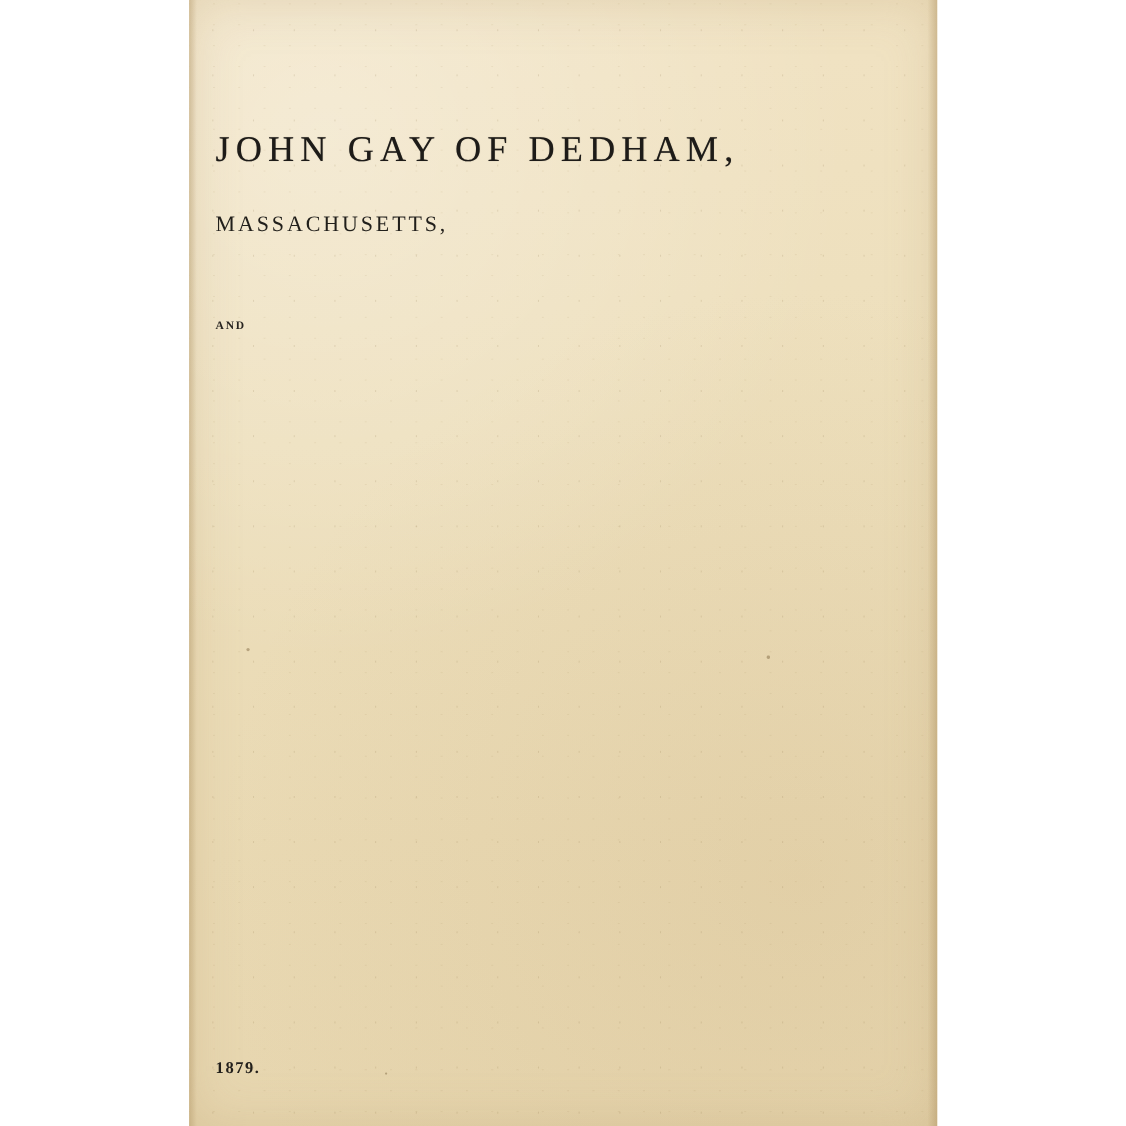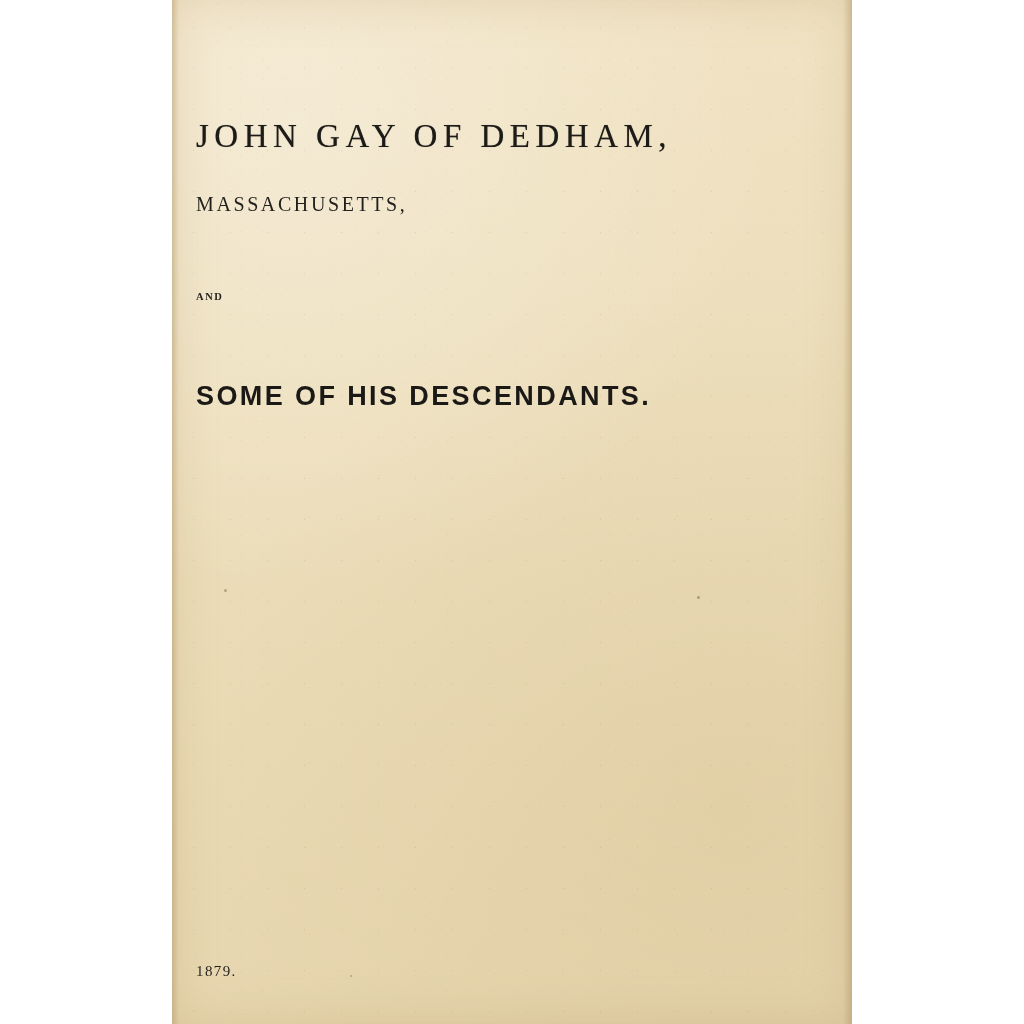--- a/index.html
+++ b/index.html
@@ -97,21 +97,21 @@
     font-size: 27px;
     letter-spacing: 2.4px;
     font-weight: 700;
     color: #1b1916;
   }
   #year {
     top: 963px;
     font-family: "Liberation Serif", serif;
     font-size: 15px;
     letter-spacing: 1.4px;
-    font-weight: 400;
+    font-weight: 700;
     color: #221f1b;
   }
 
   
   .speck {
     position: absolute;
     background: rgba(120,96,58,0.45);
     border-radius: 50%;
   }
 </style>
@@ -128,18 +128,17 @@
     <div class="speck" style="left:52px; top:589px; width:3px; height:3px;"></div>
     <div class="speck" style="left:525px; top:596px; width:2.5px; height:2.5px;"></div>
     <div class="speck" style="left:178px; top:975px; width:2px; height:2px;"></div>
 
     <div class="text-block" id="title-main">JOHN GAY OF DEDHAM,</div>
 
     <div class="text-block" id="conjunction">AND</div>
 
     <div class="text-block" id="subtitle-state">MASSACHUSETTS,</div>
 
-    <div class="text-block" id="title-second">SOME OF HIS DESCENDANTS.</div>
 
     <div class="text-block" id="year">1879.</div>
 
   </div>
 </div>
 
 </body></html>

